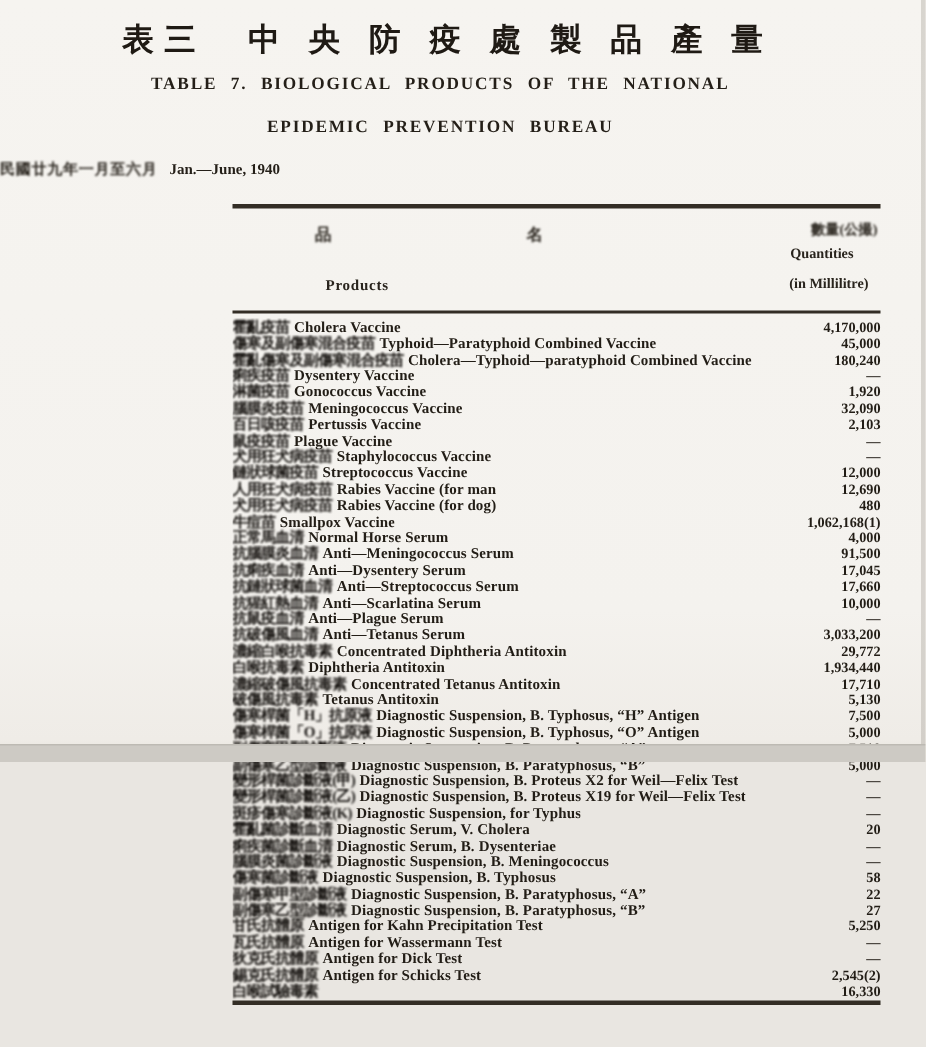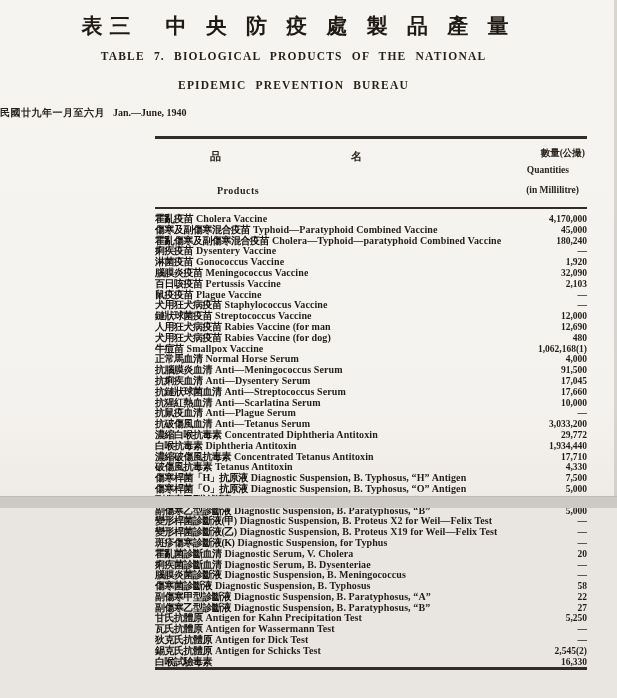--- a/index.html
+++ b/index.html
@@ -193,21 +193,21 @@
         <div class="row">
           <span class="name"><span class="cn">白喉抗毒素</span><span class="en">Diphtheria Antitoxin</span></span>
           <span class="qty">1,934,440</span>
         </div>
         <div class="row">
           <span class="name"><span class="cn">濃縮破傷風抗毒素</span><span class="en">Concentrated Tetanus Antitoxin</span></span>
           <span class="qty">17,710</span>
         </div>
         <div class="row">
           <span class="name"><span class="cn">破傷風抗毒素</span><span class="en">Tetanus Antitoxin</span></span>
-          <span class="qty">4,330</span>
+          <span class="qty">5,130</span>
         </div>
         <div class="row">
           <span class="name"><span class="cn">傷寒桿菌「H」抗原液</span><span class="en">Diagnostic Suspension, B. Typhosus, “H” Antigen</span></span>
           <span class="qty">7,500</span>
         </div>
         <div class="row">
           <span class="name"><span class="cn">傷寒桿菌「O」抗原液</span><span class="en">Diagnostic Suspension, B. Typhosus, “O” Antigen</span></span>
           <span class="qty">5,000</span>
         </div>
         <div class="row">

